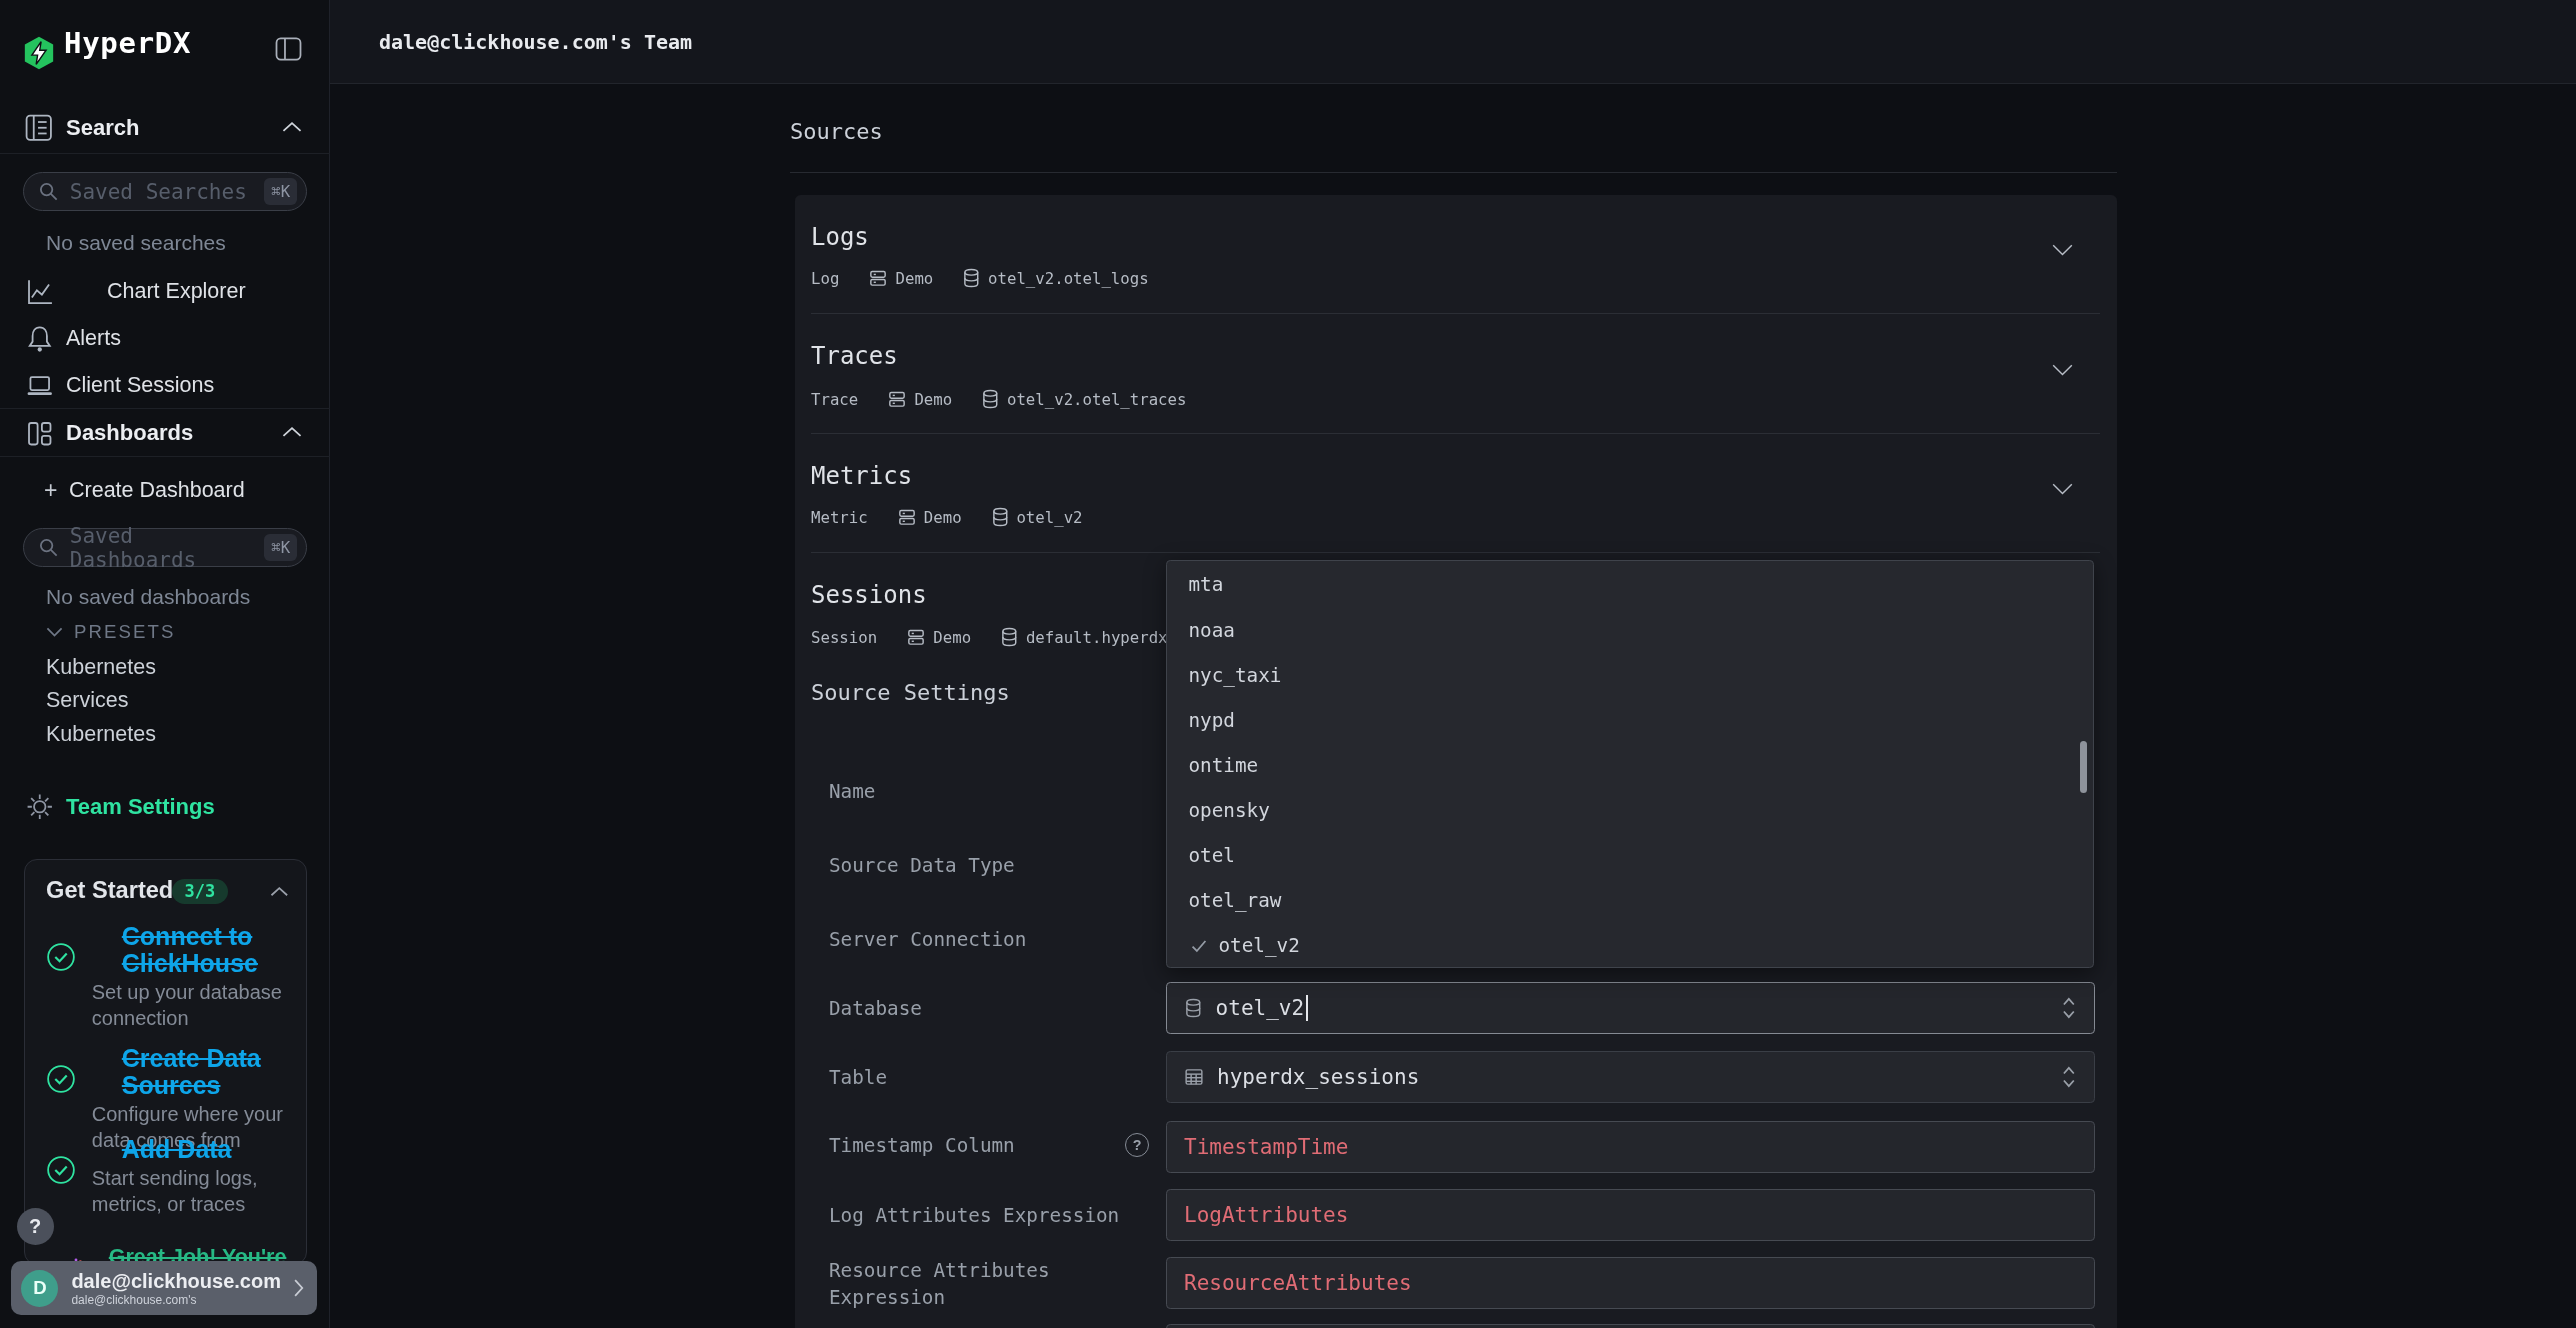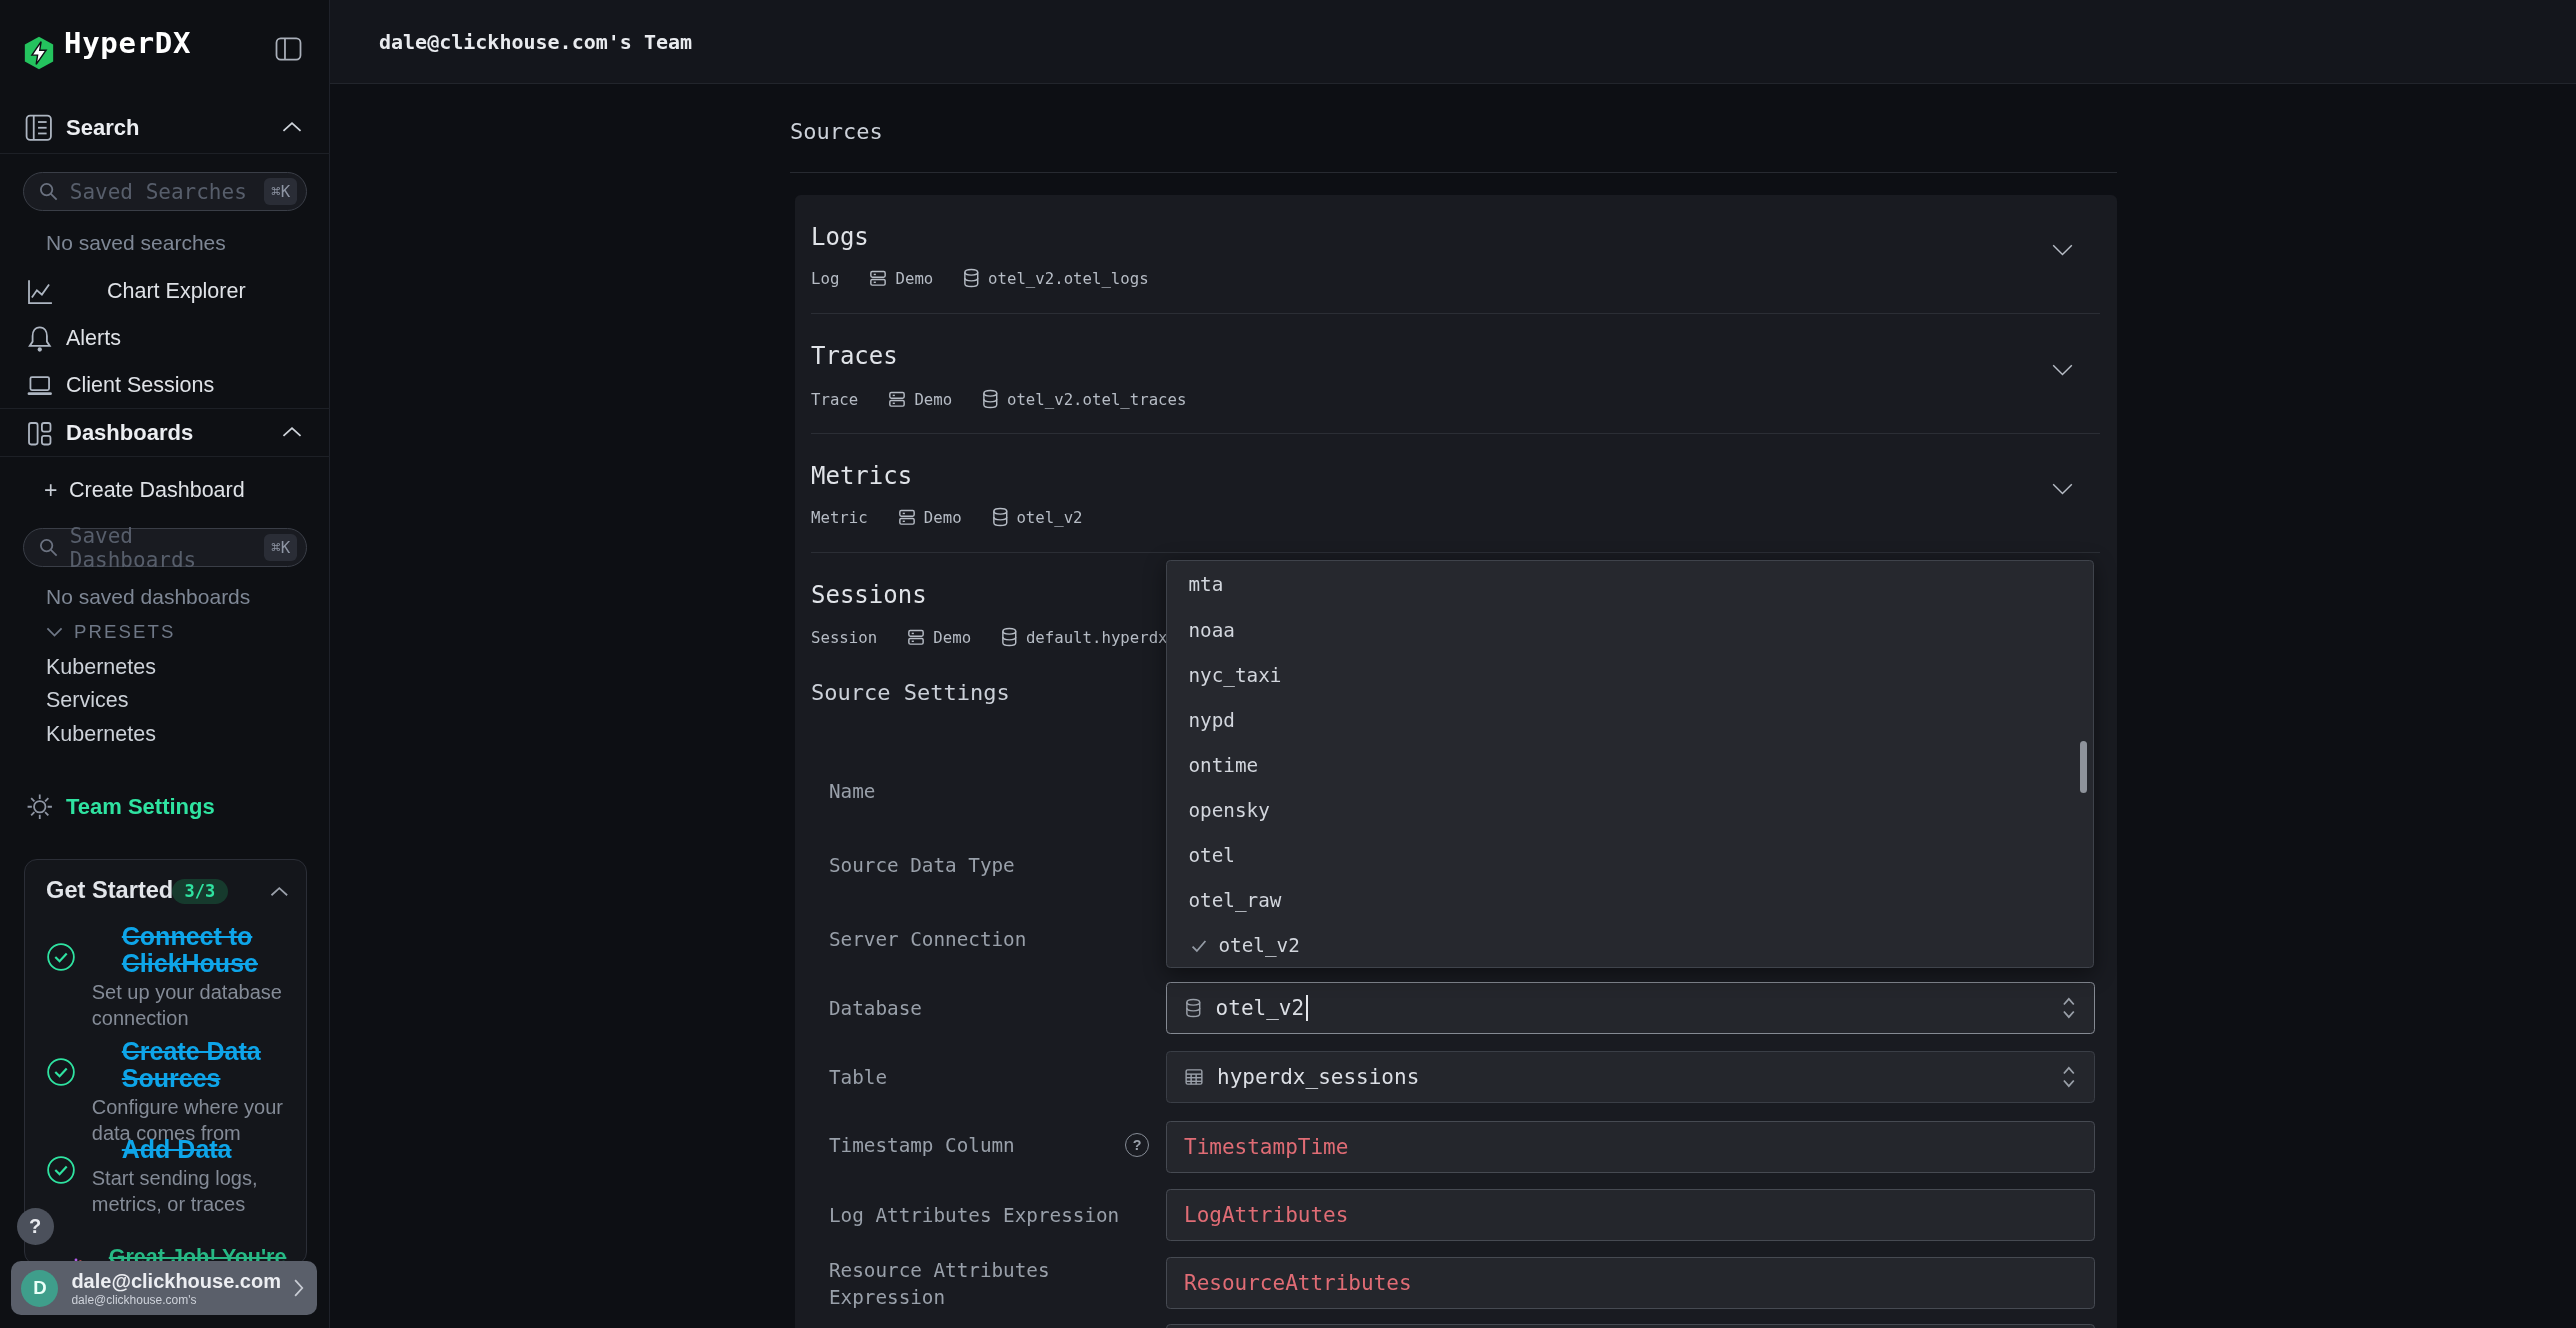--- a/index.html
+++ b/index.html
@@ -241,21 +241,21 @@
               <circle cx="21" cy="21" r="18" fill="none" stroke="#2fe3a1" stroke-width="2.5"></circle>
               <polyline points="13,21 19,27 29,16" fill="none" stroke="#2fe3a1" stroke-width="3"></polyline>
             </svg>
         </span>
         <span class="gs-text">
           <div class="gs-title">Connect to ClickHouse</div>
           <div class="gs-sub">Set up your database connection</div>
         </span>
       </div>
 
-      <div class="gs-item" style="top:178px;">
+      <div class="gs-item" style="top:185px;">
         <span class="gs-check">
           <svg width="30" height="30" viewBox="0 0 42 42">
               <circle cx="21" cy="21" r="18" fill="none" stroke="#2fe3a1" stroke-width="2.5"></circle>
               <polyline points="13,21 19,27 29,16" fill="none" stroke="#2fe3a1" stroke-width="3"></polyline>
             </svg>
         </span>
         <span class="gs-text">
           <div class="gs-title">Create Data Sources</div>
           <div class="gs-sub">Configure where your data comes from</div>
         </span>

